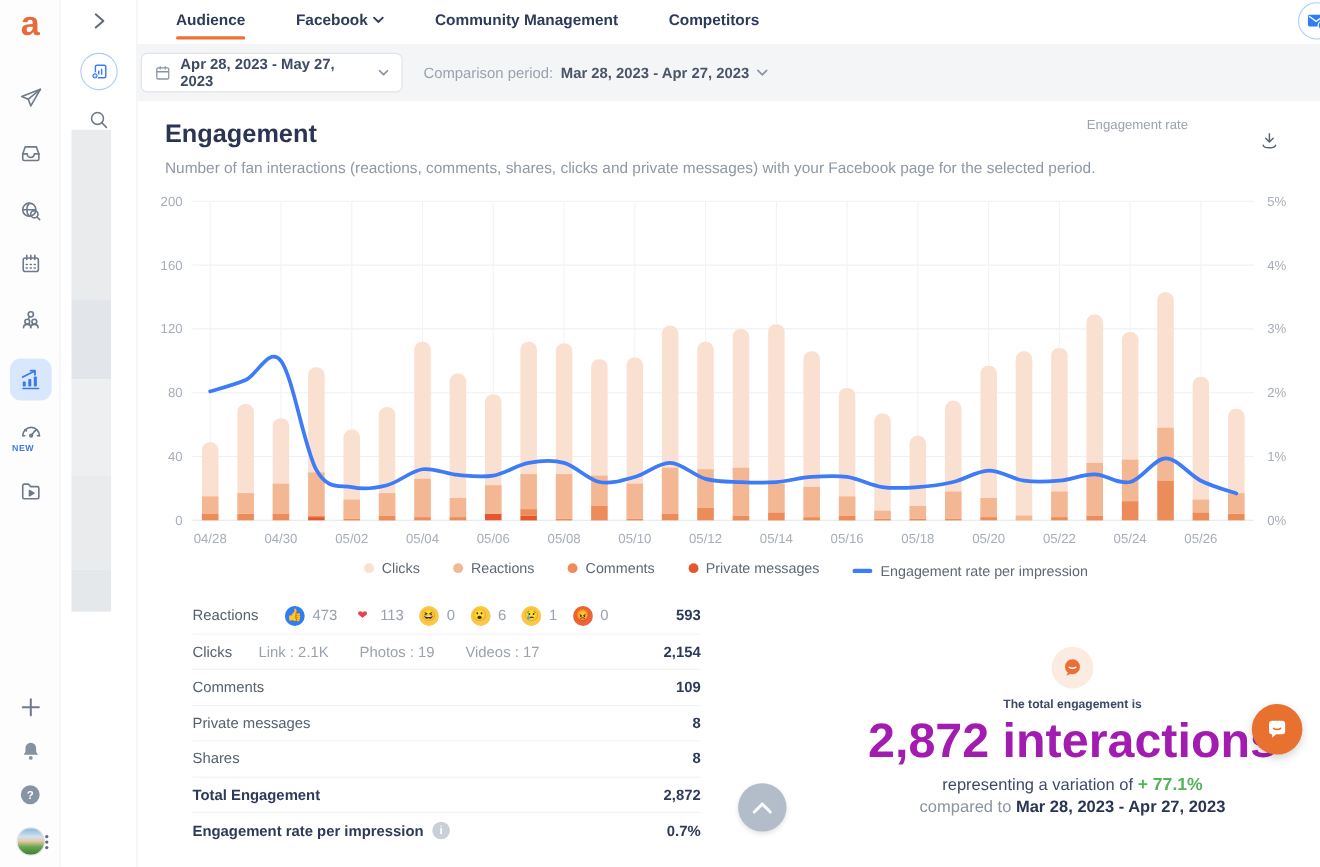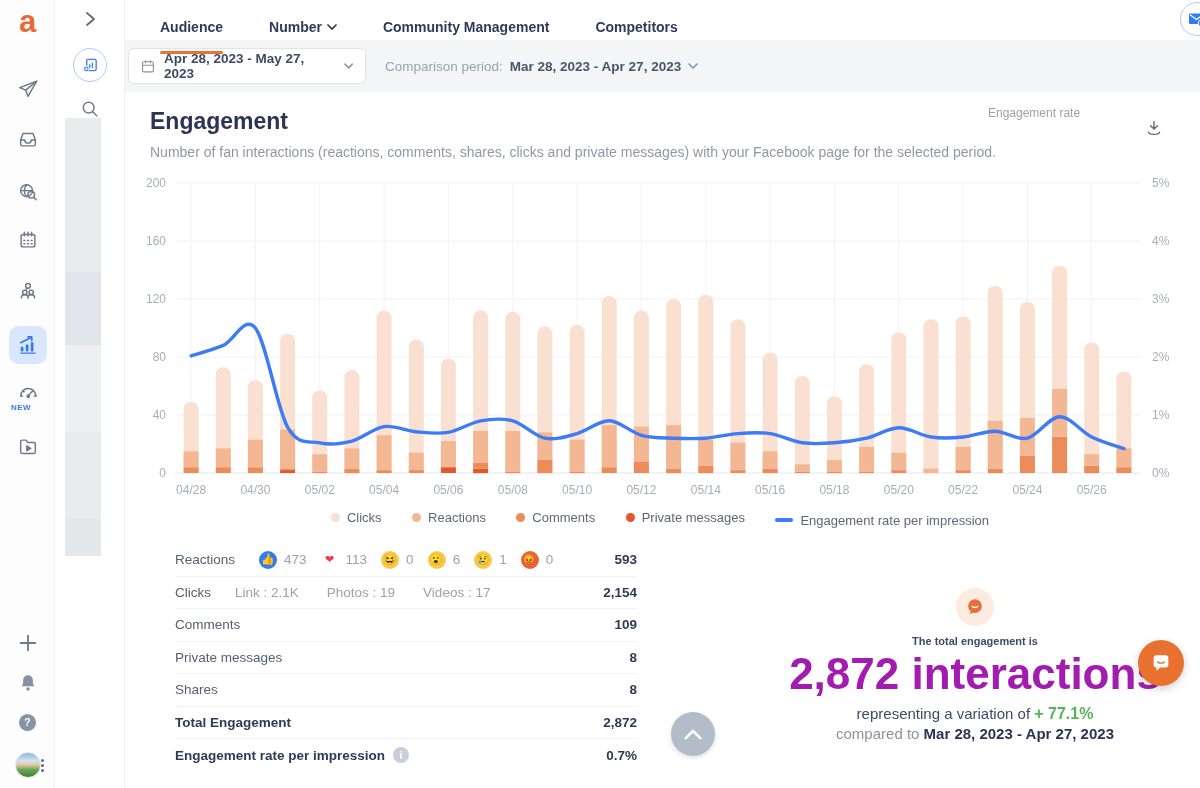--- a/index.html
+++ b/index.html
@@ -22,21 +22,21 @@
   
   #panel2 { position:absolute; left:55px; top:0; width:70px; height:788px; background:#fff; border-right:1px solid #edeff1; z-index:4; }
   #panel2 .pic { position:absolute; left:0; width:70px; display:flex; justify-content:center; }
   #ring-report { width:34px; height:34px; border:1.5px solid #aecdf6; border-radius:50%; display:flex; align-items:center; justify-content:center; }
   .skeleton { position:absolute; left:10px; top:118px; width:36px; }
   .skeleton div { width:36px; }
 
   
   #topbar { position:absolute; left:125px; top:0; width:1075px; height:40px; background:#fff; z-index:3; }
   #tabs { position:absolute; left:35px; top:0; height:40px; display:flex; gap:46px; }
-  .tab { position:relative; height:54px; display:flex; align-items:center; gap:5px; font-size:14px; font-weight:bold; color:#2e3a59; cursor:pointer; }
+  .tab { position:relative; height:36px; display:flex; align-items:center; gap:5px; font-size:14px; font-weight:bold; color:#2e3a59; cursor:pointer; }
   .tab.active::after { content:""; position:absolute; left:0; right:0; bottom:0; height:3.5px; background:#ed7134; border-radius:3px; }
   .caret-sm { width:10px; height:6px; stroke:#2e3a59; fill:none; stroke-width:1.7; stroke-linecap:round; }
   #mail-circle { position:absolute; left:1055px; top:2px; width:34px; height:34px; border:1.5px solid #aecdf6; border-radius:50%; display:flex; align-items:center; justify-content:center; }
 
   
   #filterbar { position:absolute; left:125px; top:40px; width:1075px; height:52px; background:#f4f5f6; z-index:2; }
   #datebox { position:absolute; left:3px; top:8px; width:238px; height:36px; background:#fff; border:1px solid #e0e3e8; border-radius:6px;
     display:flex; align-items:center; gap:9px; padding:0 12px; font-size:13.5px; font-weight:bold; color:#3f4b63; cursor:pointer; }
   #datebox .spacer { margin-left:auto; }
   #comparison { position:absolute; left:260px; top:0; height:52px; display:flex; align-items:center; gap:7px; font-size:13.5px; color:#9aa2ad; cursor:pointer; }
@@ -219,21 +219,21 @@
     <div style="height:38px;background:#e5e8eb"></div>
   </div>
 </div>
 
 <header id="topbar">
   <nav id="tabs">
     <div class="tab active">
         <span>Audience</span>
       </div>
     <div class="tab">
-        <span>Number</span>
+        <span>Facebook</span>
       <svg class="caret-sm" viewBox="0 0 10 6">
           <path d="M1 1l4 4 4-4"></path>
         </svg>
       </div>
     <div class="tab">
         <span>Community Management</span>
       </div>
     <div class="tab">
         <span>Competitors</span>
       </div>

